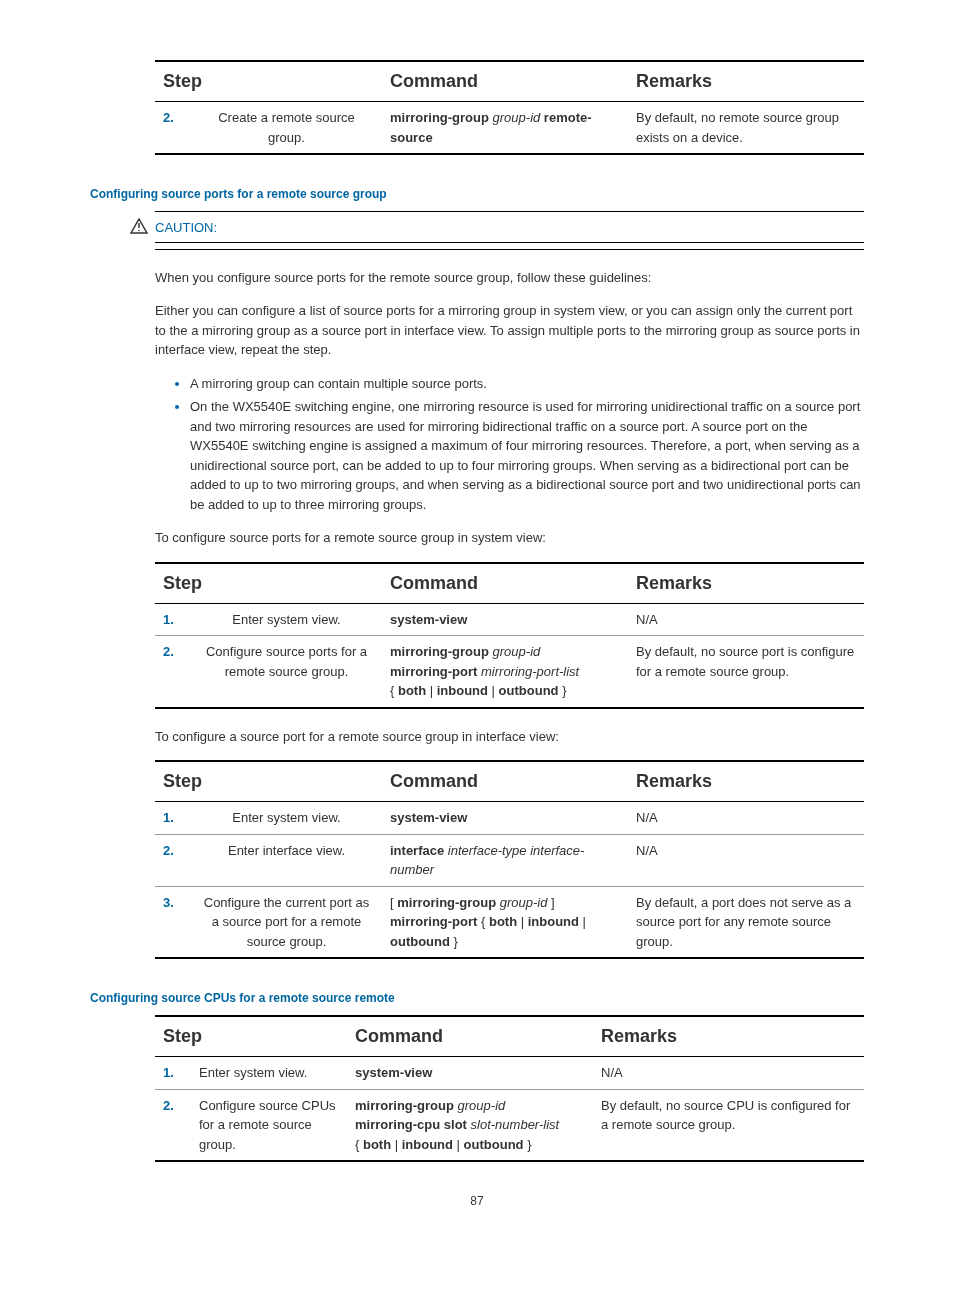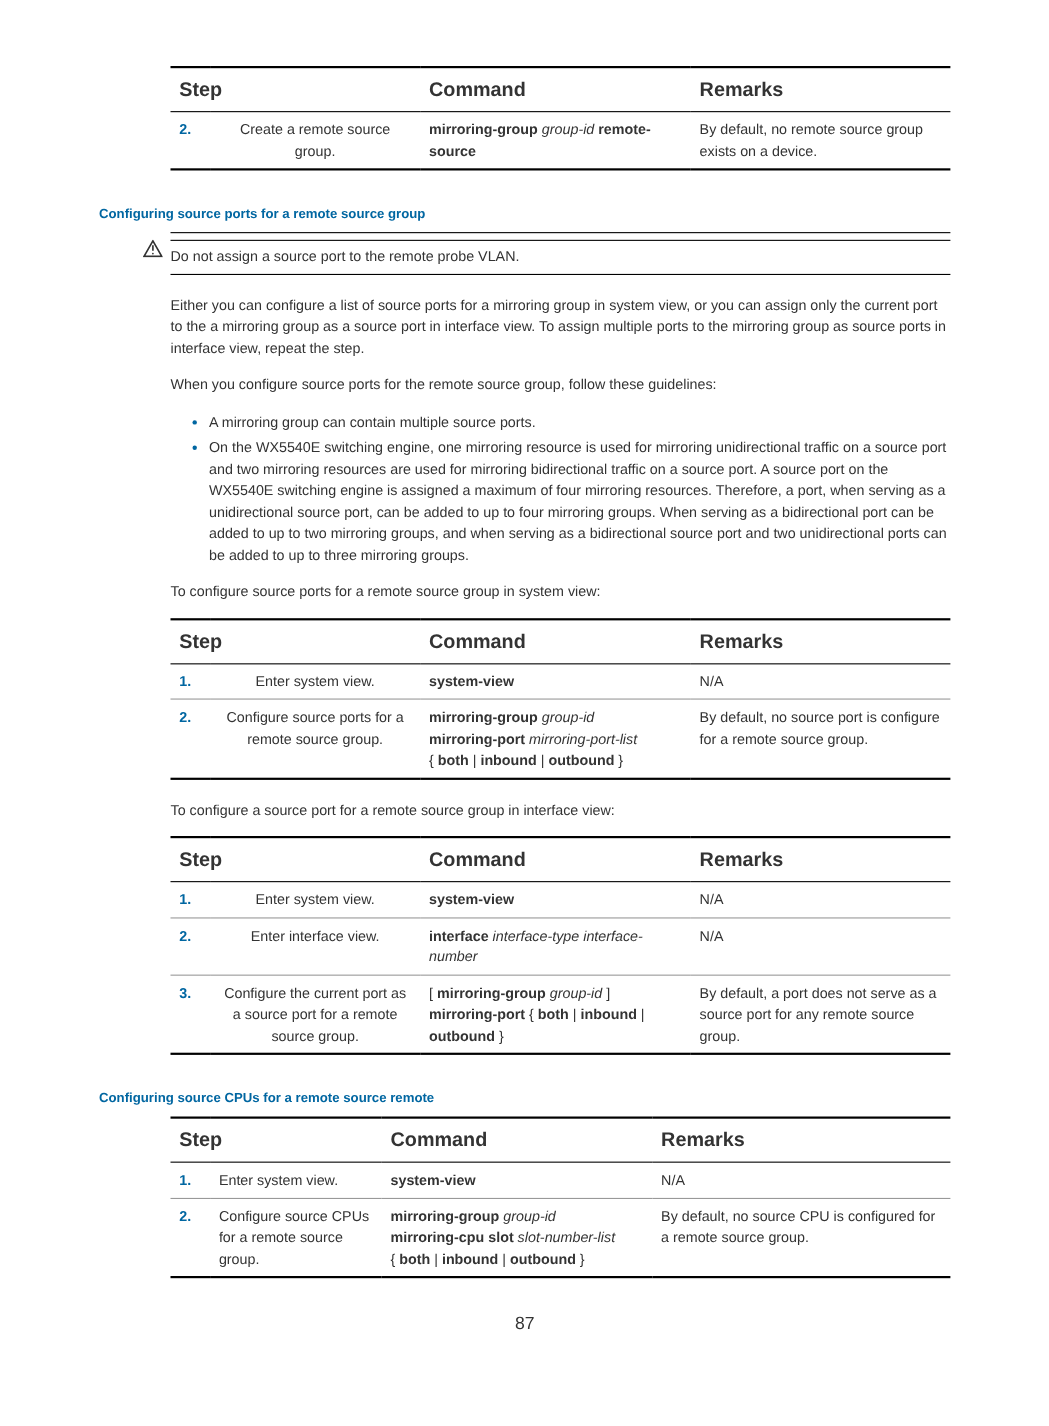--- a/index.html
+++ b/index.html
@@ -99,21 +99,21 @@
     }
     li::marker {
       color: #0066a1;
     }
     .table-wrap {
       margin-left: 65px;
     }
     .page-num {
       text-align: center;
       margin-top: 30px;
-      font-size: 16px;
+      font-size: 12px;
     }
     .hr-thin {
       border: none;
       border-top: 1.5px solid #000;
       margin: 0;
     }
   </style>
 </head>
 <body>
 
@@ -142,27 +142,27 @@
 <h2>Configuring source ports for a remote source group</h2>
 
 <div class="caution-block">
   <span class="caution-icon">
     <svg width="18" height="16" viewBox="0 0 18 16">
         <path d="M9 1 L17 15 L1 15 Z" fill="none" stroke="#333" stroke-width="1.5"></path>
         <line x1="9" y1="5" x2="9" y2="10" stroke="#333" stroke-width="1.5"></line>
         <circle cx="9" cy="12.5" r="0.8" fill="#333"></circle>
       </svg>
   </span>
+  <div class="caution-label">CAUTION:</div>
   <hr class="hr-thin">
-  <div class="caution-text" style="padding-top:4px">Do not assign a source port to the remote probe VLAN.</div>
 </div>
 
 <div class="content-indent">
+  <p>When you configure source ports for the remote source group, follow these guidelines:</p>
   <p>Either you can configure a list of source ports for a mirroring group in system view, or you can assign only the current port to the a mirroring group as a source port in interface view. To assign multiple ports to the mirroring group as source ports in interface view, repeat the step.</p>
-  <p>When you configure source ports for the remote source group, follow these guidelines:</p>
 </div>
 
 <ul>
   <li>A mirroring group can contain multiple source ports.</li>
   <li>On the WX5540E switching engine, one mirroring resource is used for mirroring unidirectional traffic on a source port and two mirroring resources are used for mirroring bidirectional traffic on a source port. A source port on the WX5540E switching engine is assigned a maximum of four mirroring resources. Therefore, a port, when serving as a unidirectional source port, can be added to up to four mirroring groups. When serving as a bidirectional port can be added to up to two mirroring groups, and when serving as a bidirectional source port and two unidirectional ports can be added to up to three mirroring groups.</li>
 </ul>
 
 <div class="content-indent">
   <p>To configure source ports for a remote source group in system view:</p>
 </div>

